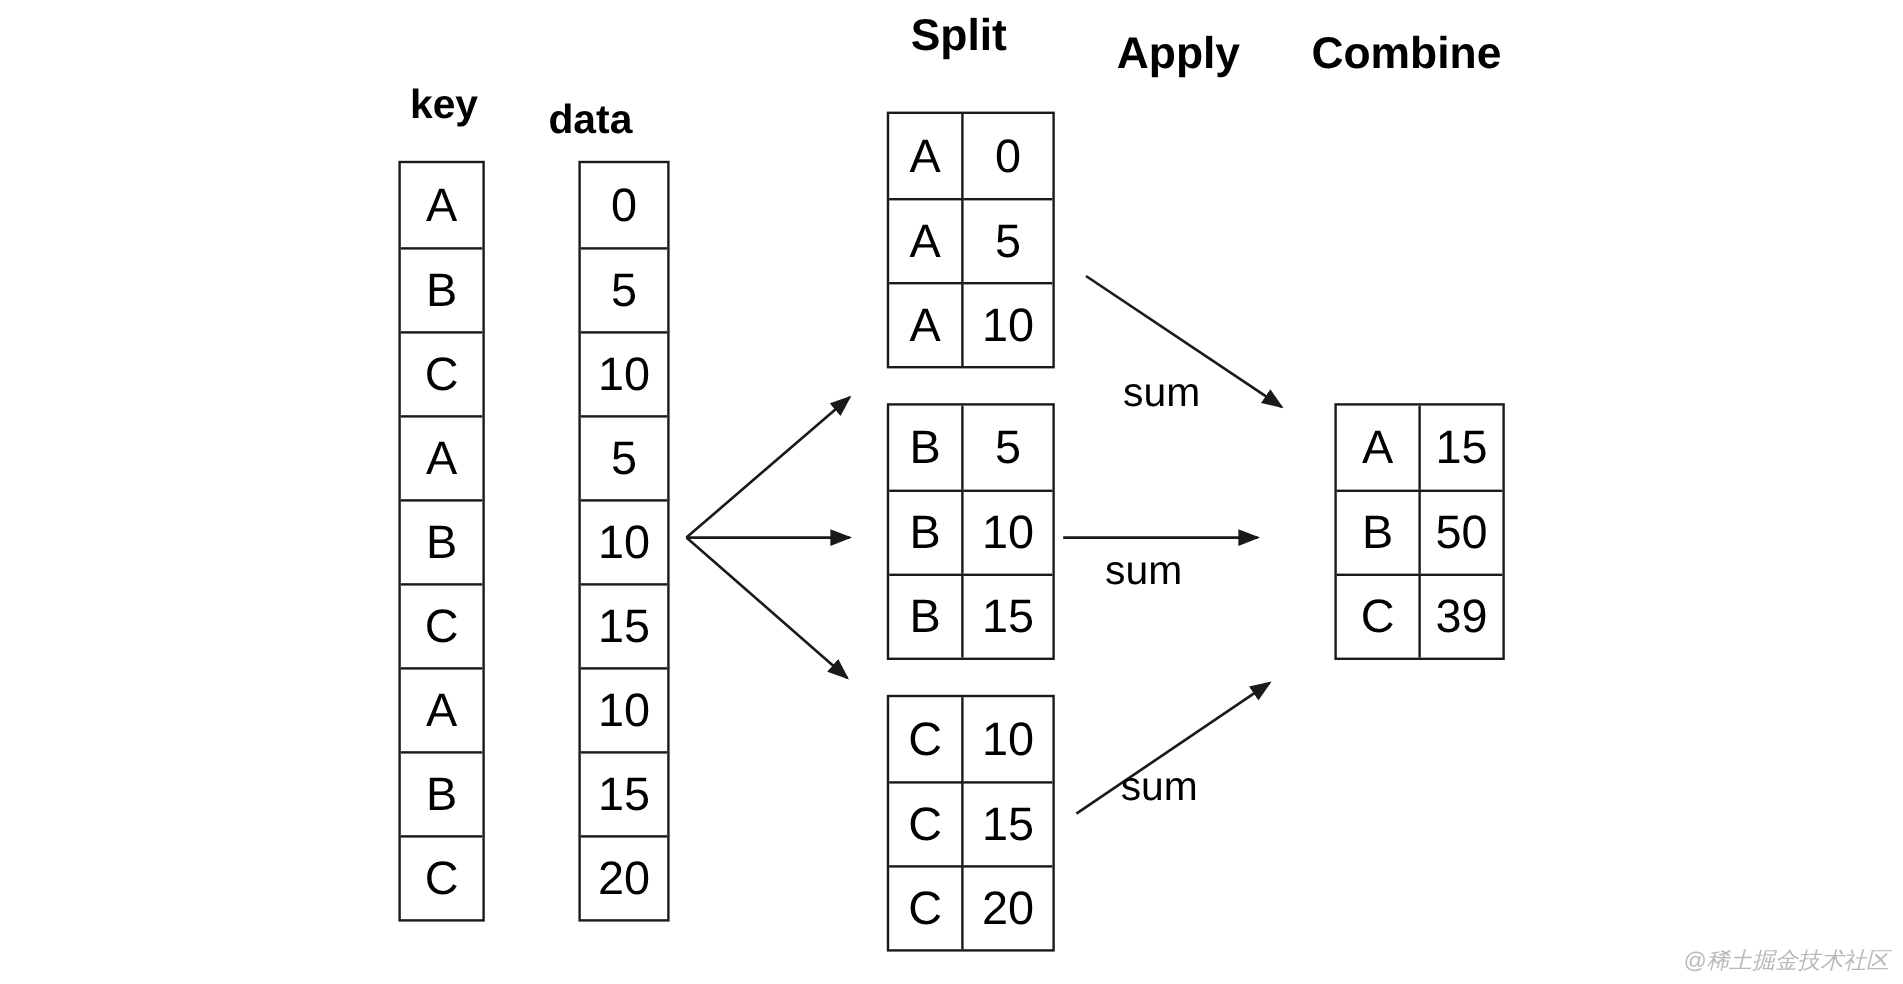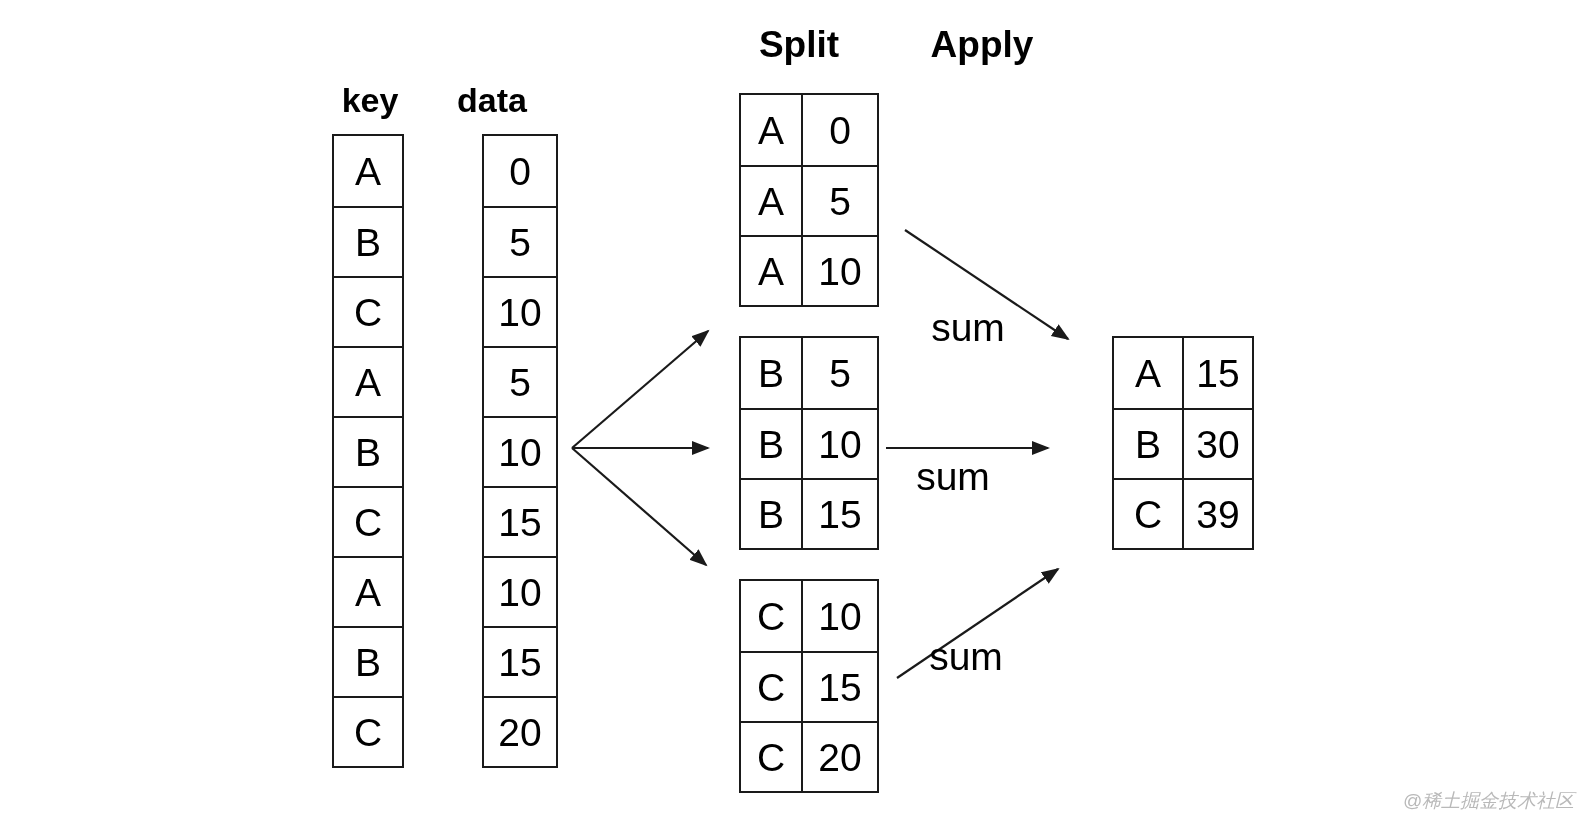--- a/index.html
+++ b/index.html
@@ -75,45 +75,46 @@
   }
   .arrows line {
     stroke: #1a1a1a;
     stroke-width: 2.2;
   }
 
   
   .sum-label {
     position: absolute;
     transform: translate(-50%, -50%);
-    font-size: 39px;
+    font-size: 34px;
     line-height: 1;
     white-space: nowrap;
   }
 
   
   .watermark {
     position: absolute;
     right: 12px;
     bottom: 6px;
     font-size: 19px;
     color: #b9b9b9;
     font-style: italic;
   }
 </style>
 </head>
 <body>
 
 <div class="canvas">
 
-  <div class="hdr" style="left:370px; top:100px;text-align:right;">key</div>
+  <div class="hdr" style="left:370px; top:88px;text-align:right;">key</div>
   <div class="hdr" style="left:492px; top:100px;">data</div>
 
-  <div class="stage-hdr" style="left:799px; top:45px;">Split</div>
+  <div class="stage-hdr" style="left:799px; top:30px;">Split</div>
   <div class="stage-hdr" style="left:982px; top:45px;">Apply</div>
+  <div class="stage-hdr" style="left:1172px; top:45px;">Combine</div>
 
   <div class="tbl col-tbl key-tbl">
     <div class="cell">A</div>
     <div class="cell">B</div>
     <div class="cell">C</div>
     <div class="cell">A</div>
     <div class="cell">B</div>
     <div class="cell">C</div>
     <div class="cell">A</div>
     <div class="cell">B</div>
@@ -156,21 +157,21 @@
     <div class="cell">C</div>
     <div class="cell">15</div>
     <div class="cell">C</div>
     <div class="cell">20</div>
   </div>
 
   <div class="tbl pair-tbl combine-tbl">
     <div class="cell">A</div>
     <div class="cell">15</div>
     <div class="cell">B</div>
-    <div class="cell">30</div>
+    <div class="cell">50</div>
     <div class="cell">C</div>
     <div class="cell">39</div>
   </div>
 
   <svg class="arrows" viewBox="0 0 1586 820">
     <defs>
       <marker id="ah" markerUnits="userSpaceOnUse" markerWidth="20" markerHeight="16" refX="16" refY="7" orient="auto">
         <path d="M0,0 L18,7 L0,14 z" fill="#1a1a1a"></path>
       </marker>
     </defs>

